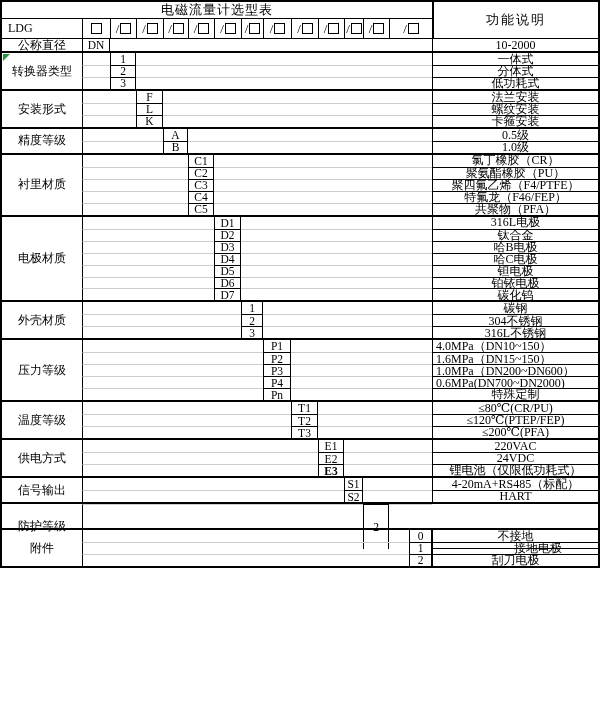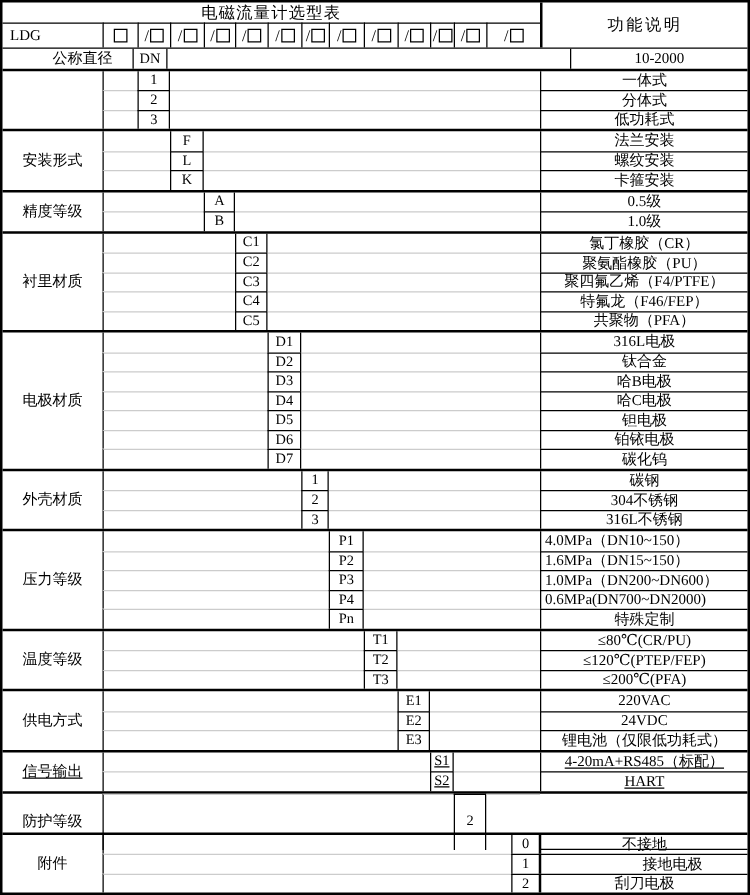--- a/index.html
+++ b/index.html
@@ -1,18 +1,18 @@
 <!DOCTYPE html>
 <html><head>
 <meta charset="utf-8">
 <style>
   * { box-sizing: border-box; margin: 0; padding: 0; }
   body { background: #fff; }
   .sheet {
-    width: 600px; height: 716px;
+    width: 600px; height: 568px;
     border: 2px solid #000;
     background: #fff;
     color: #000;
     display: flex; flex-direction: column;
     font-family: "Liberation Serif", "DejaVu Serif", serif;
   }
   .grid {
     display: grid;
     grid-template-columns: 80px 28px 26px 27px 25px 26px 27px 22px 28px 27px 26px 19px 26px 20px 23px minmax(0,1fr);
   }
@@ -21,21 +21,21 @@
     display: flex; align-items: center; justify-content: center;
     font-size: 12px; line-height: 1.05; white-space: nowrap; overflow: hidden;
   }
   .title { grid-column: 1 / 16; grid-row: 1; font-size: 13px; letter-spacing: 1px; }
   .funchdr { grid-column: 16; grid-row: 1 / 3; border-left: 2px solid #000; font-size: 13px; letter-spacing: 2px; }
   .ldg { grid-column: 1; grid-row: 2; justify-content: flex-start; padding-left: 6px; border-top: 1px solid #000; }
   .boxcell { grid-row: 2; border-top: 1px solid #000; border-left: 1px solid #000; }
   .sq { width: 11px; height: 11px; border: 1px solid #000; display: inline-block; }
   .slash { font-size: 13px; margin-right: 1px; }
   .block { border-top: 2px solid #000; min-height: 0; }
-  .block.thin { border-top-width: 1px; padding-left: 24px; }
+  .block.thin { border-top-width: 1px; }
   .lab { grid-column: 1; grid-row: 1 / -1; position: relative; }
   .lab.flag::before { content: ""; position: absolute; top: 1px; left: 1px;
     border-top: 7px solid #2f8f3a; border-right: 7px solid transparent; }
   .code { border-left: 1px solid #000; border-right: 1px solid #000; font-size: 11.5px; }
   .lfill { border-left: 1px solid #000; }
   .desc { grid-column: 16; border-left: 1px solid #000; }
   .desc.alignleft { justify-content: flex-start; padding-left: 3px; }
   .btop { border-top: 1px solid #000; }
   .gtop { border-top: 1px solid #cccccc; }
 </style>
@@ -100,20 +100,21 @@
         <span class="sq"></span>
       </div>
     </div>
   <div class="grid block thin" style="flex: 1 1 0px; grid-template-rows: repeat(1, 1fr);">
       <div class="cell lab">公称直径</div>
       <div class="cell code" style="grid-area: 1 / 2;">DN</div>
       <div class="cell" style="grid-area: 1 / 3 / auto / 16;"></div>
       <div class="cell desc" style="grid-row: 1;">10-2000</div>
     </div>
     <div class="grid block" style="flex: 3 3 0px; grid-template-rows: repeat(3, 1fr);">
+      <div class="cell lab flag">转换器类型</div>
       <div class="cell lfill" style="grid-area: 1 / 2 / auto / 3;"></div>
       <div class="cell code" style="grid-area: 1 / 3;">1</div>
       <div class="cell" style="grid-area: 1 / 4 / auto / 16;"></div>
       <div class="cell desc" style="grid-row: 1;">一体式</div>
       <div class="cell lfill gtop" style="grid-area: 2 / 2 / auto / 3;"></div>
       <div class="cell code btop" style="grid-area: 2 / 3;">2</div>
       <div class="cell gtop" style="grid-area: 2 / 4 / auto / 16;"></div>
       <div class="cell desc btop" style="grid-row: 2;">分体式</div>
       <div class="cell lfill gtop" style="grid-area: 3 / 2 / auto / 3;"></div>
       <div class="cell code btop" style="grid-area: 3 / 3;">3</div>
@@ -257,25 +258,25 @@
       <div class="cell lab">供电方式</div>
       <div class="cell lfill" style="grid-area: 1 / 2 / auto / 11;"></div>
       <div class="cell code" style="grid-area: 1 / 11;">E1</div>
       <div class="cell" style="grid-area: 1 / 12 / auto / 16;"></div>
       <div class="cell desc" style="grid-row: 1;">220VAC</div>
       <div class="cell lfill gtop" style="grid-area: 2 / 2 / auto / 11;"></div>
       <div class="cell code btop" style="grid-area: 2 / 11; font-family: Liberation Serif, serif;">E2</div>
       <div class="cell gtop" style="grid-area: 2 / 12 / auto / 16;"></div>
       <div class="cell desc btop" style="grid-row: 2;">24VDC</div>
       <div class="cell lfill gtop" style="grid-area: 3 / 2 / auto / 11;"></div>
-      <div class="cell code btop" style="grid-area: 3 / 11;">E3</div>
+      <div class="cell code btop" style="grid-area: 3 / 11; font-weight: bold;">E3</div>
       <div class="cell gtop" style="grid-area: 3 / 12 / auto / 16;"></div>
       <div class="cell desc btop" style="grid-row: 3;">锂电池（仅限低功耗式）</div>
     </div>
-    <div class="grid block" style="flex: 2 2 0px; grid-template-rows: repeat(2, 1fr); text-decoration: underline;">
+    <div class="grid block" style="flex: 2 2 0px; grid-template-rows: repeat(2, 1fr);">
       <div class="cell lab">信号输出</div>
       <div class="cell lfill" style="grid-area: 1 / 2 / auto / 12;"></div>
       <div class="cell code" style="grid-area: 1 / 12;">S1</div>
       <div class="cell" style="grid-area: 1 / 13 / auto / 16;"></div>
       <div class="cell desc" style="grid-row: 1;">4-20mA+RS485（标配）</div>
       <div class="cell lfill gtop" style="grid-area: 2 / 2 / auto / 12;"></div>
       <div class="cell code btop" style="grid-area: 2 / 12;">S2</div>
       <div class="cell gtop" style="grid-area: 2 / 13 / auto / 16;"></div>
       <div class="cell desc btop" style="grid-row: 2;">HART</div>
     </div>

